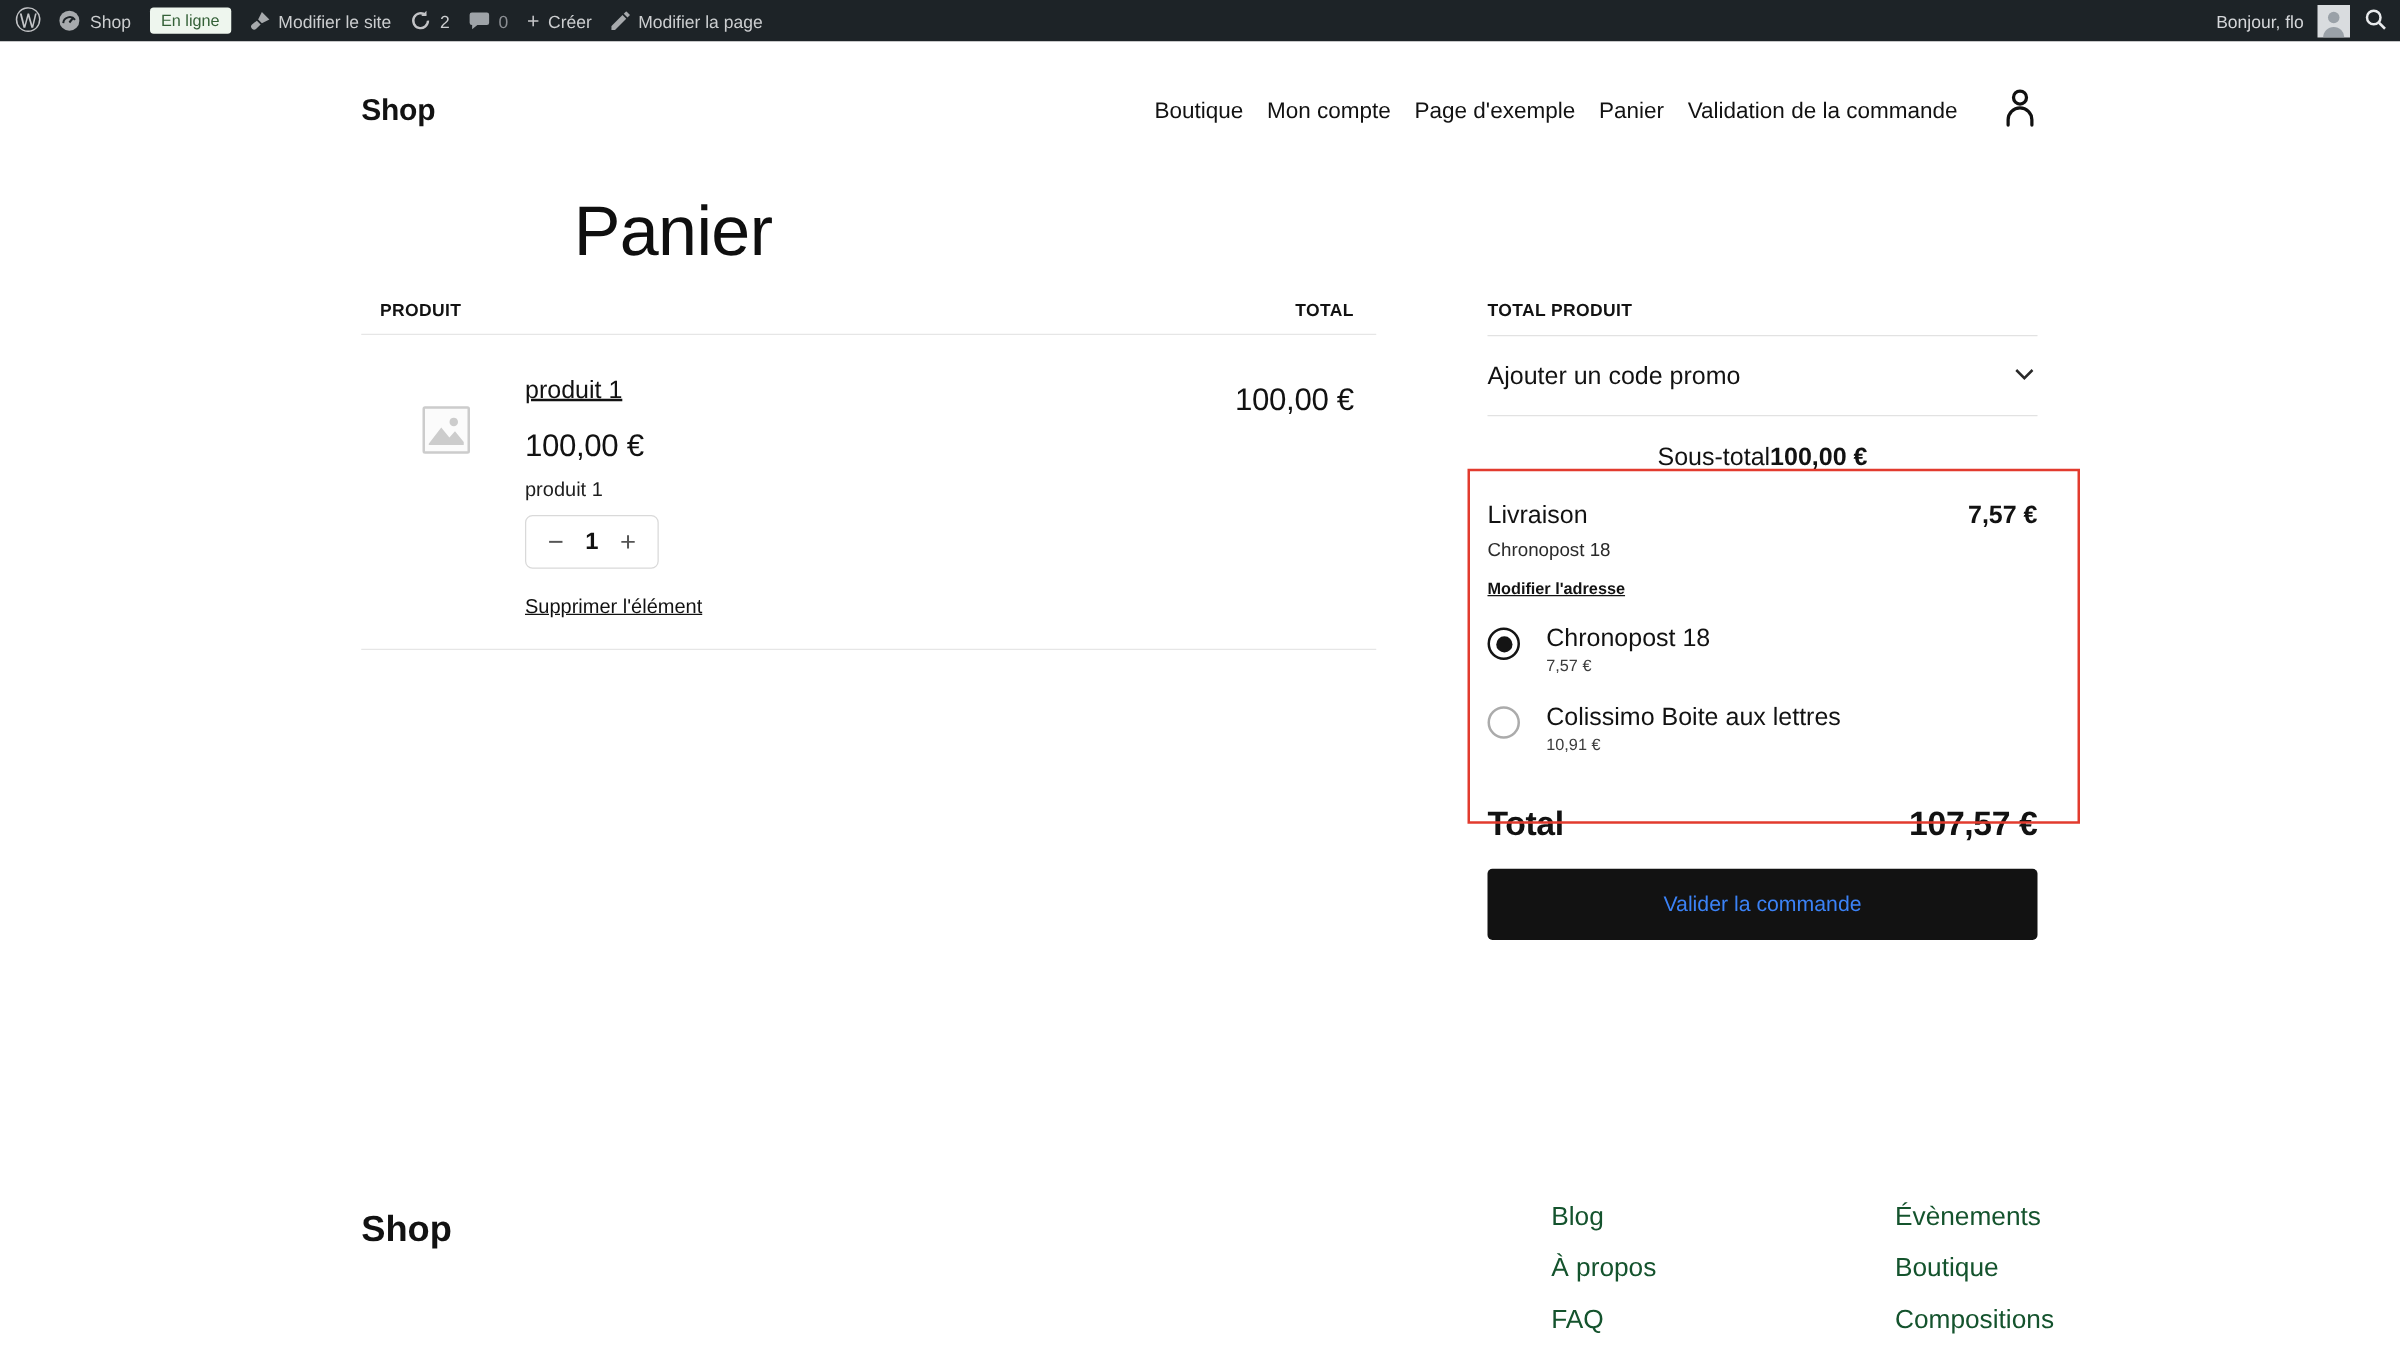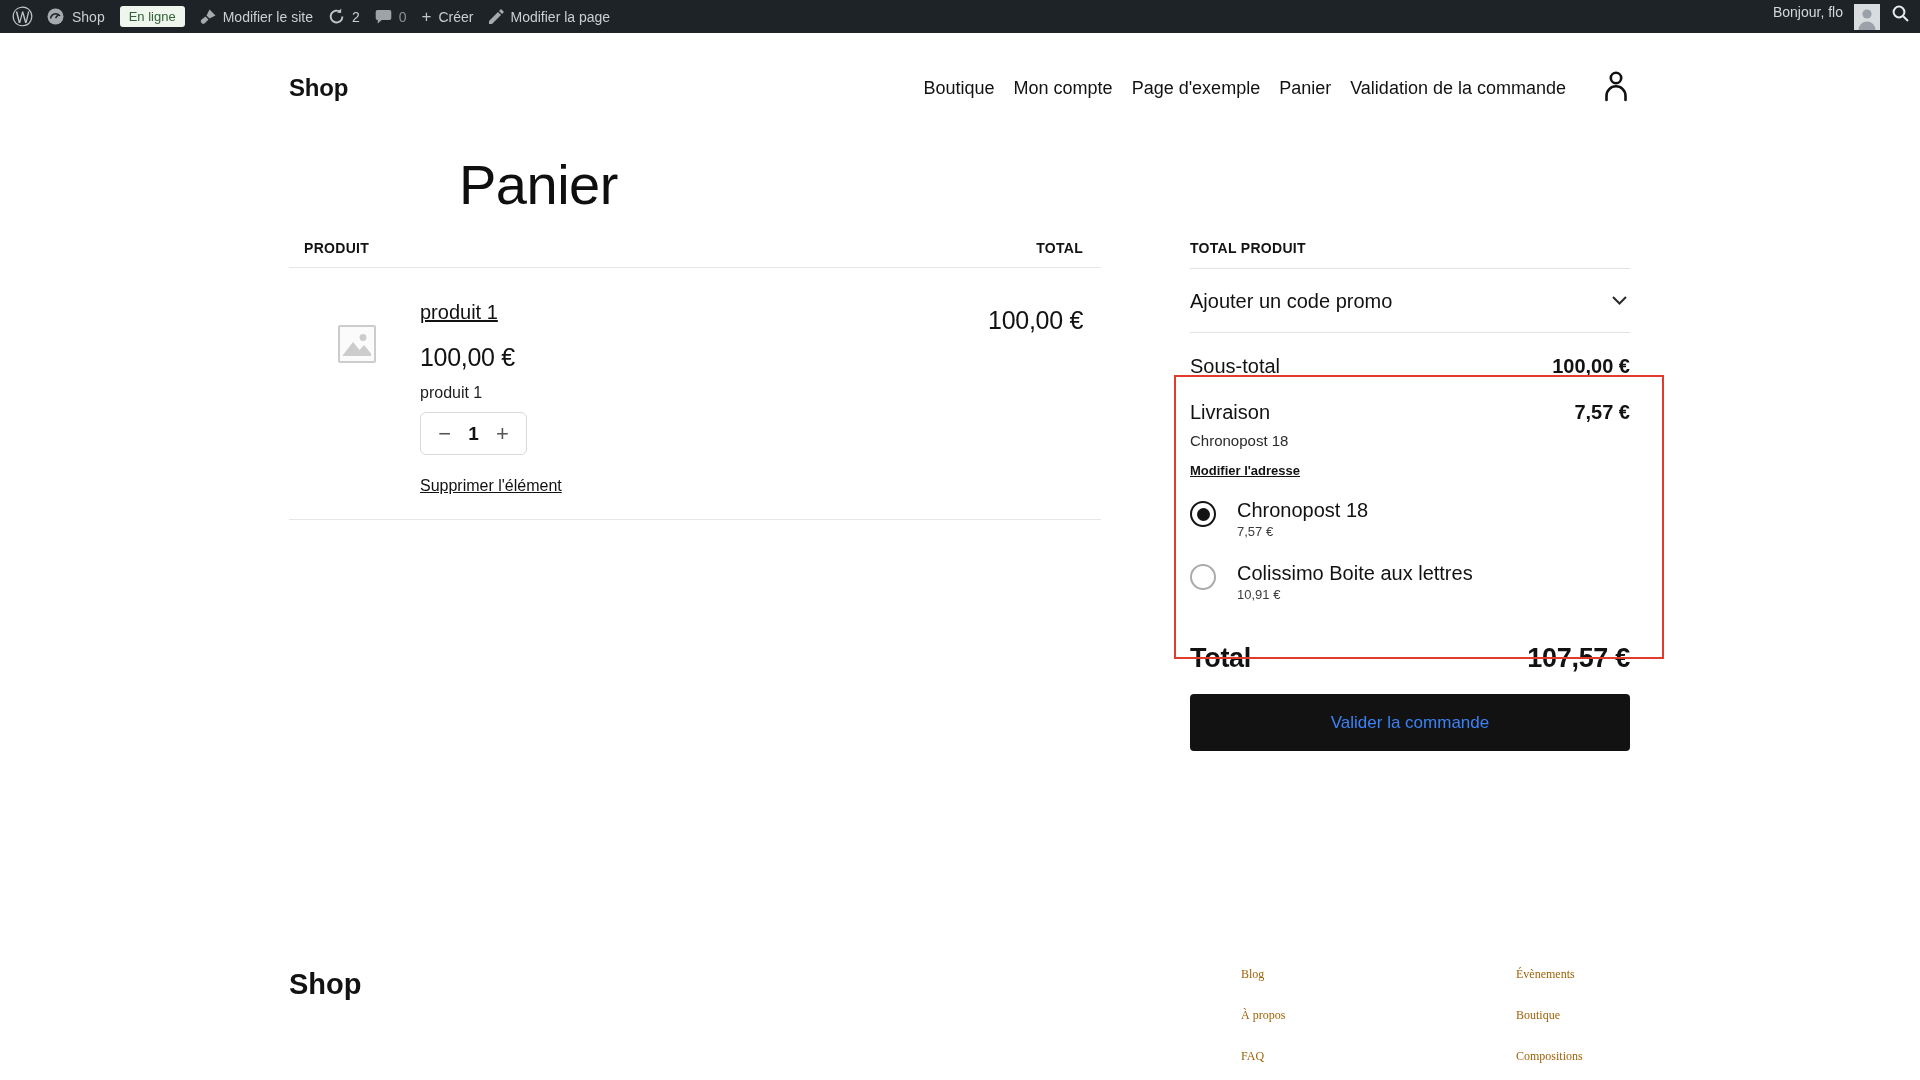--- a/index.html
+++ b/index.html
@@ -11,21 +11,21 @@
   .admin-bar { position:absolute; top:0; left:0; width:1920px; height:33px;
     background:#1d2327; color:#ccced0; display:flex; align-items:center;
     padding:0 10px 0 12px; font-size:14px; }
   .ab-item { display:flex; align-items:center; gap:7px; margin-right:15px; cursor:pointer; white-space:nowrap; }
   .ab-item svg { display:block; }
   .ab-logo { font-size:21px; color:#c3c4c7; line-height:1; margin-right:13px; cursor:pointer; }
   .ab-badge { background:#eef6ee; color:#346138; font-size:13px; font-weight:500;
     padding:3px 9px; border-radius:3px; margin-right:15px; cursor:pointer; }
   .ab-count-muted { color:#8c8f94; }
   .ab-plus { font-size:17px; color:#c3c4c7; line-height:1; }
-  .ab-right { margin-left:auto; display:flex; gap:11px; }
+  .ab-right { margin-left:auto; display:flex; align-items:center; gap:11px; }
   .ab-greeting { color:#d5d7da; cursor:pointer; }
   .ab-avatar { width:26px; height:26px; background:#d9dcdf; display:flex; align-items:flex-end; justify-content:center; overflow:hidden; cursor:pointer; }
 
   
   .site-header { position:absolute; top:70px; left:289px; width:1341px; display:flex; align-items:center; }
   .logo { font-size:24px; font-weight:700; letter-spacing:-0.2px; cursor:pointer; }
   .nav { margin-left:auto; display:flex; gap:19px; font-size:18px; }
   .nav a { color:#121212; text-decoration:none; cursor:pointer; }
   .nav-person { margin-left:36px; cursor:pointer; }
 
@@ -52,21 +52,21 @@
   .line-total { margin-left:auto; margin-top:6px; padding-right:18px; font-size:25px; letter-spacing:-0.3px; }
 
   
   .sidebar { position:absolute; left:1190px; top:240px; width:440px; }
   .sb-title { font-size:14px; font-weight:700; letter-spacing:0.3px; line-height:16px;
     padding-bottom:12px; border-bottom:1px solid #e2e2e2; }
   .coupon-row { display:flex; align-items:center; justify-content:space-between;
     padding:20px 2px 19px 0; border-bottom:1px solid #e2e2e2; cursor:pointer; }
   .coupon-row .lbl { font-size:20px; line-height:24px; }
   .pair { display:flex; justify-content:space-between; align-items:baseline; }
-  .subtotal-row { margin-top:21px; }
+  .subtotal-row { margin-top:21px;justify-content:center; }
   .lbl20 { font-size:20px; line-height:24px; }
   .val20b { font-size:20px; line-height:24px; font-weight:700; }
   .shipping-row { margin-top:22px; }
   .ship-method { font-size:15px; line-height:18px; margin-top:8px; color:#2a2a2a; }
   .ship-dest { font-size:17px; line-height:20px; margin-top:25px; }
   .ship-edit { display:inline-block; font-size:13px; line-height:15px; margin-top:13px; font-weight:700;
     color:#121212; text-decoration:underline; cursor:pointer; }
   .options { margin-top:19px; }
   .option { display:flex; align-items:flex-start; gap:21px; margin-bottom:22px; cursor:pointer; }
   .radio { width:26px; height:26px; border-radius:50%; border:2px solid #ababab; margin-top:3px;
@@ -83,21 +83,21 @@
   
   .highlight-box { position:absolute; left:1174px; top:375px; width:490px; height:284px;
     border:2px solid #e23b2e; pointer-events:none; z-index:5; }
 
   
   .footer { position:absolute; left:289px; top:963px; width:1341px; }
   .footer-logo { position:absolute; left:0; top:5px; font-size:29px; font-weight:700; cursor:pointer; }
   .f-col { position:absolute; top:0; display:flex; flex-direction:column; }
   .f-col-1 { left:952px; }
   .f-col-2 { left:1227px; }
-  .f-col a { font-size:12px; line-height:22px; margin-bottom:19px; color:#a16207; text-decoration:none; cursor:pointer;font-family:Liberation Serif, serif; }
+  .f-col a { font-size:21px; line-height:22px; margin-bottom:19px; color:#14532d; text-decoration:none; cursor:pointer; }
 </style>
 </head>
 <body>
 
 <div class="wrap">
 
   <div class="admin-bar">
     <span class="ab-logo">Ⓦ</span>
 
     <span class="ab-item">

